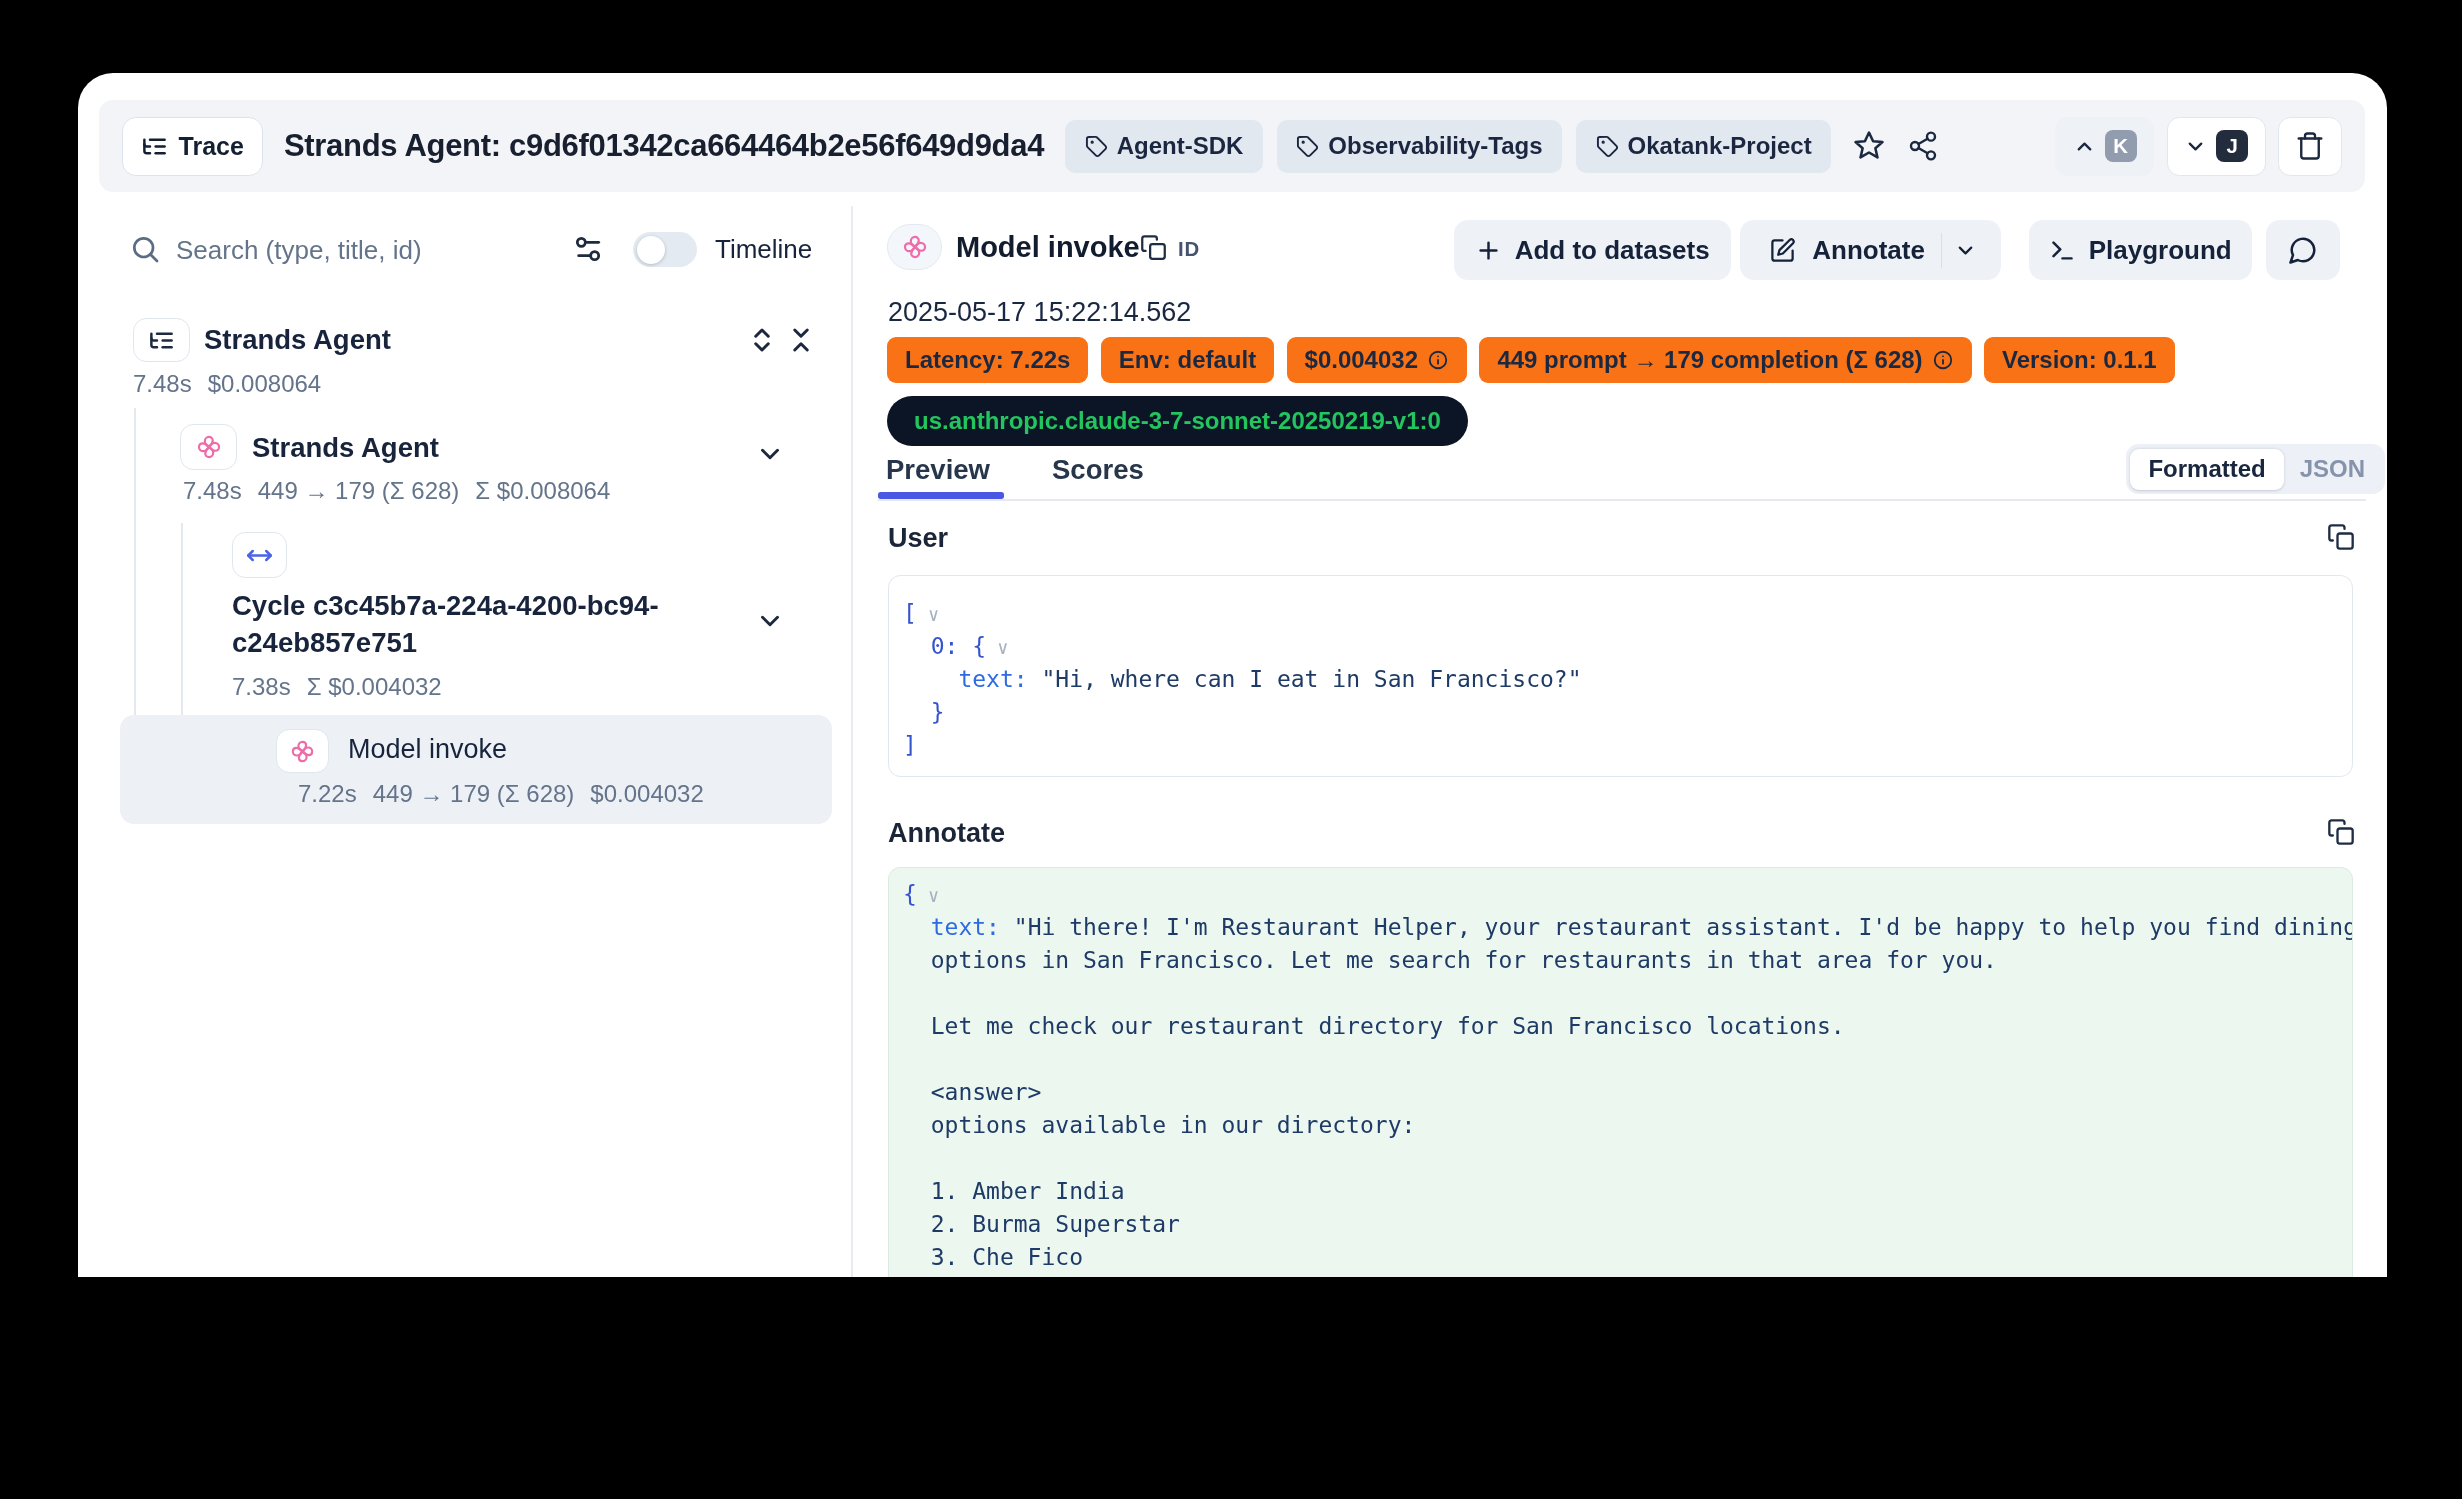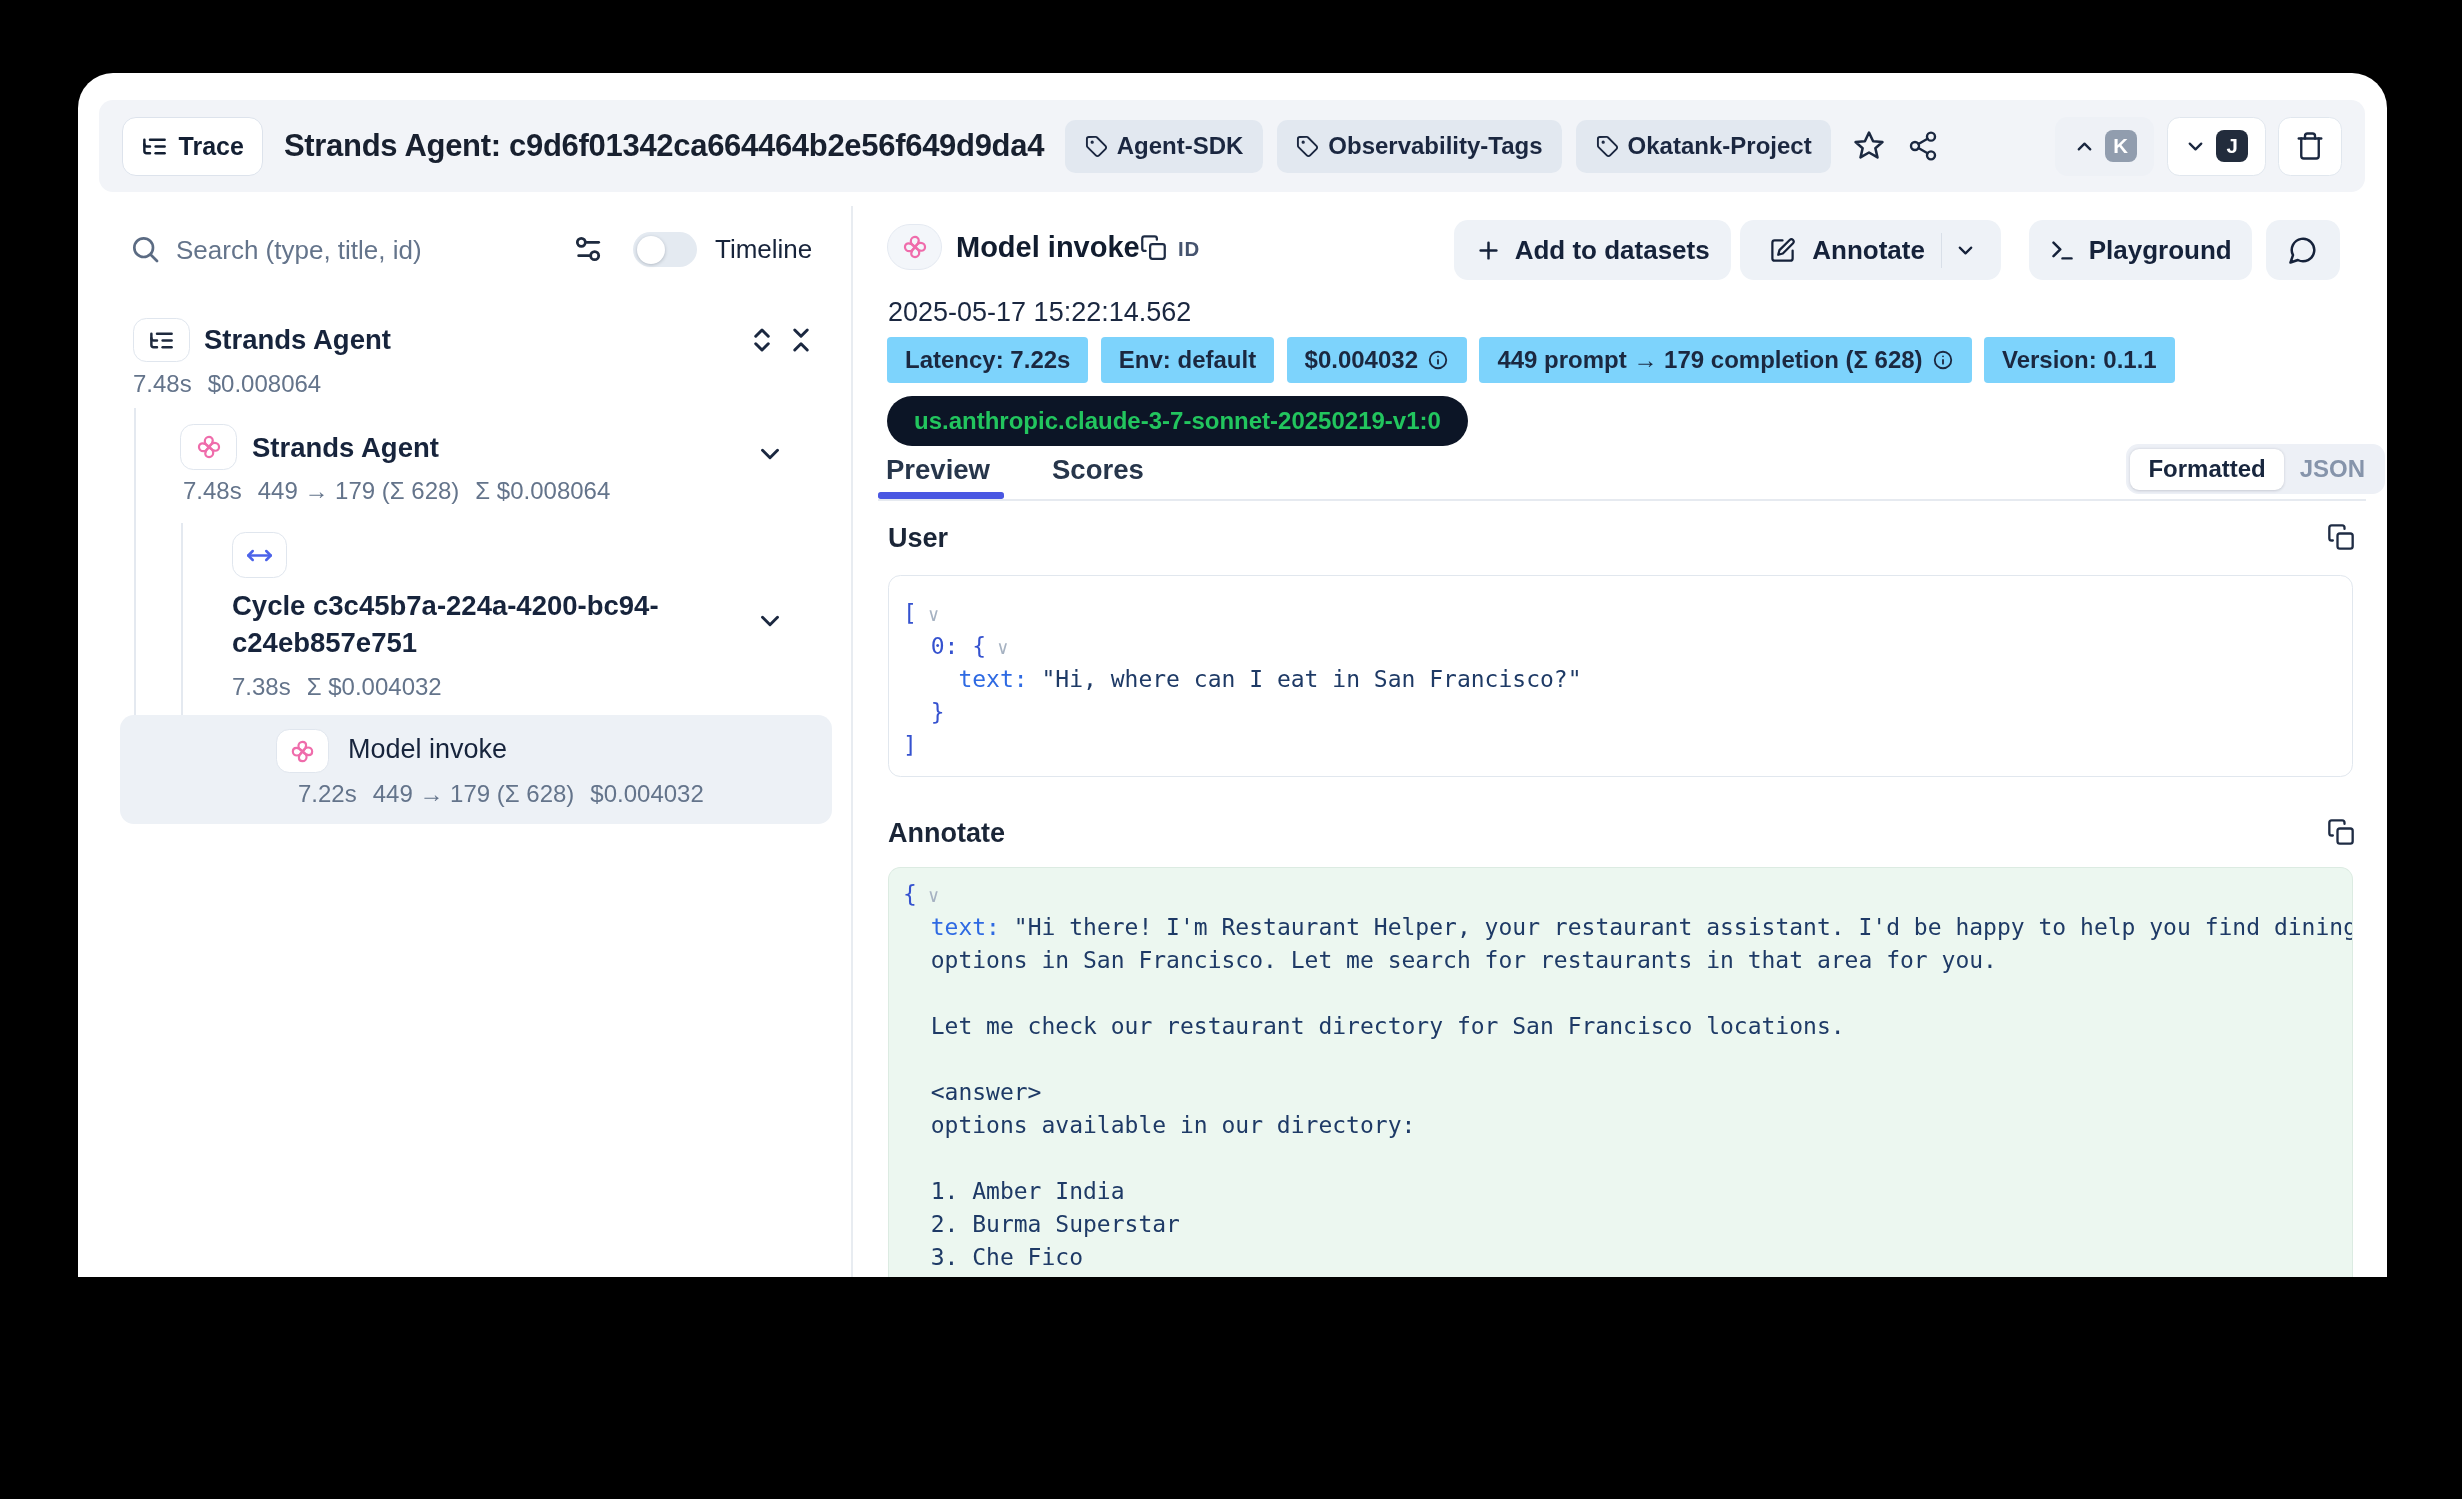--- a/index.html
+++ b/index.html
@@ -36,21 +36,21 @@
   .guide{background:#e4e9f0;width:1.8px;position:absolute;}
   .sel-row{position:absolute;left:42px;top:642px;width:712px;height:109px;border-radius:14px;background:#edf1f6;}
   .vdivider{position:absolute;left:773px;top:133px;width:1.8px;height:1195px;background:#e8ecf1;}
   
   .pill-badge{display:flex;align-items:center;justify-content:center;border-radius:23px;background:#f3f6fa;border:1.8px solid #e4e9f1;box-sizing:border-box;}
   .main-title{font-size:29px;font-weight:700;color:#111c2e;white-space:nowrap;}
   .id-label{font-size:20.4px;font-weight:700;color:#45536e;letter-spacing:0.9px;}
   .act-btn{position:absolute;display:flex;align-items:center;justify-content:center;gap:12.4px;height:60px;background:#eef2f7;border:none;border-radius:14px;font-size:26px;font-weight:700;color:#15223a;cursor:pointer;font-family:"Liberation Sans",sans-serif;white-space:nowrap;}
   .timestamp{font-size:27px;font-weight:500;color:#1a2740;}
   .pills{position:absolute;left:809px;top:264px;display:flex;gap:12.4px;align-items:center;}
-  .pill{display:flex;align-items:center;gap:9px;height:46px;padding:0 18px;background:#7dd3fc;border-radius:4px;font-size:24px;font-weight:700;color:#1b2840;white-space:nowrap;}
+  .pill{display:flex;align-items:center;gap:9px;height:46px;padding:0 18px;background:#f97316;border-radius:9px;font-size:24px;font-weight:700;color:#1b2840;white-space:nowrap;}
   .model-pill{position:absolute;left:809px;top:323px;height:50px;display:flex;align-items:center;padding:0 27px;background:#0c1526;border-radius:25px;color:#22c55e;font-size:24px;font-weight:700;white-space:nowrap;}
   .tab{position:absolute;font-size:27.5px;font-weight:700;color:#27364b;cursor:pointer;}
   .tab-underline{position:absolute;left:800px;top:419px;width:126px;height:7px;background:#4a57e2;border-radius:2.7px;}
   .tab-line{position:absolute;left:800px;top:426px;width:1488px;height:1.8px;background:#e6eaf0;}
   .seg{position:absolute;left:2048px;top:371px;height:50px;background:#edf0f6;border-radius:12.4px;display:flex;align-items:center;padding:4.4px;box-sizing:border-box;}
   .seg .chip{height:41px;display:flex;align-items:center;padding:0 18px;background:#fff;border-radius:9px;font-size:24px;font-weight:700;color:#18263e;box-shadow:0 0.9px 2.7px rgba(25,35,55,.18);cursor:pointer;}
   .seg .plain{padding:0 16px;font-size:24px;font-weight:700;color:#8694ab;cursor:pointer;}
   .section-h{font-size:27px;font-weight:700;color:#1a2537;}
   .code-card{position:absolute;left:810px;width:1465px;box-sizing:border-box;font-family:"DejaVu Sans Mono",monospace;font-size:23px;}
   .code-card .cl{height:33px;line-height:33px;white-space:pre;}

